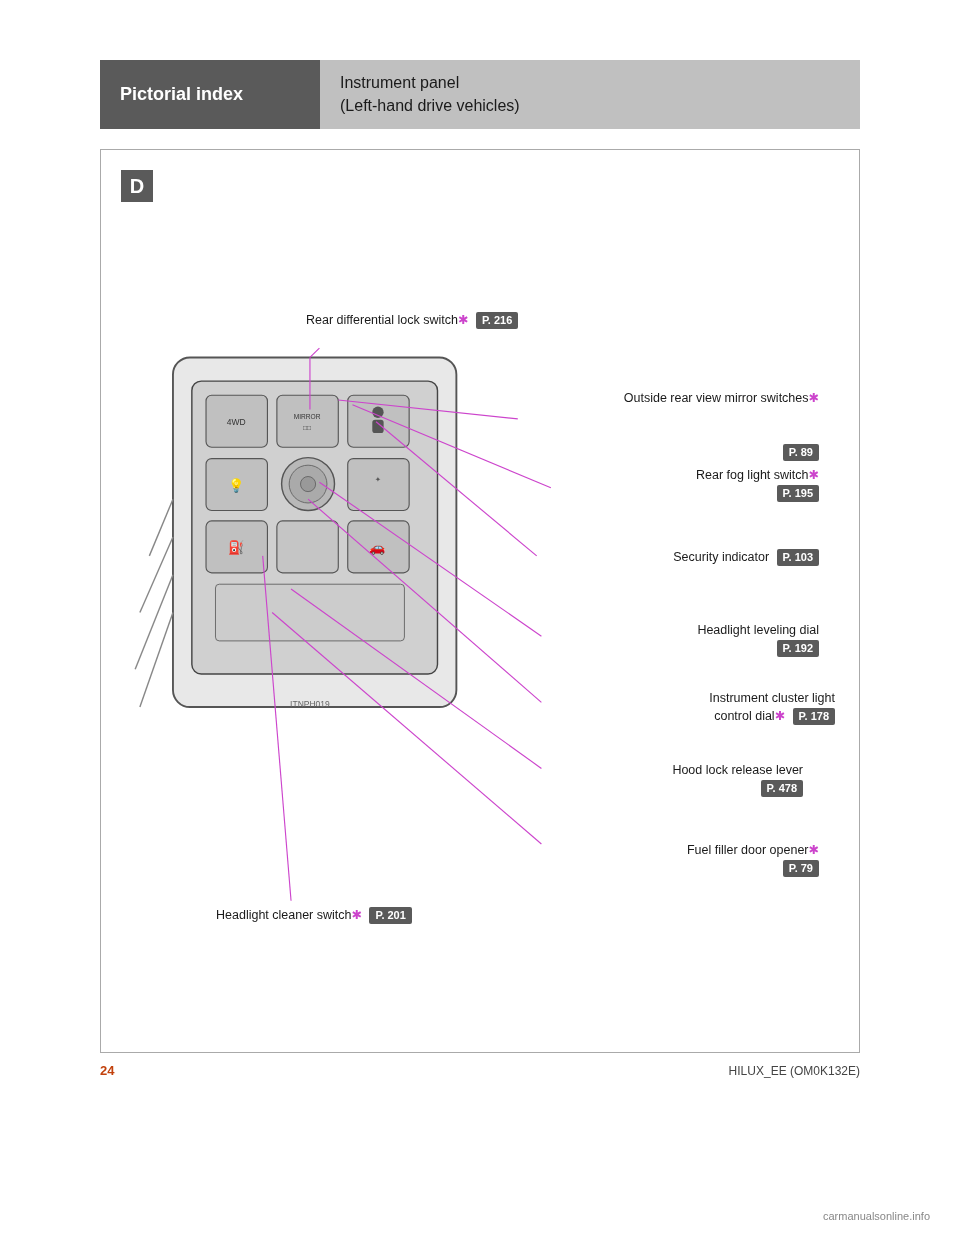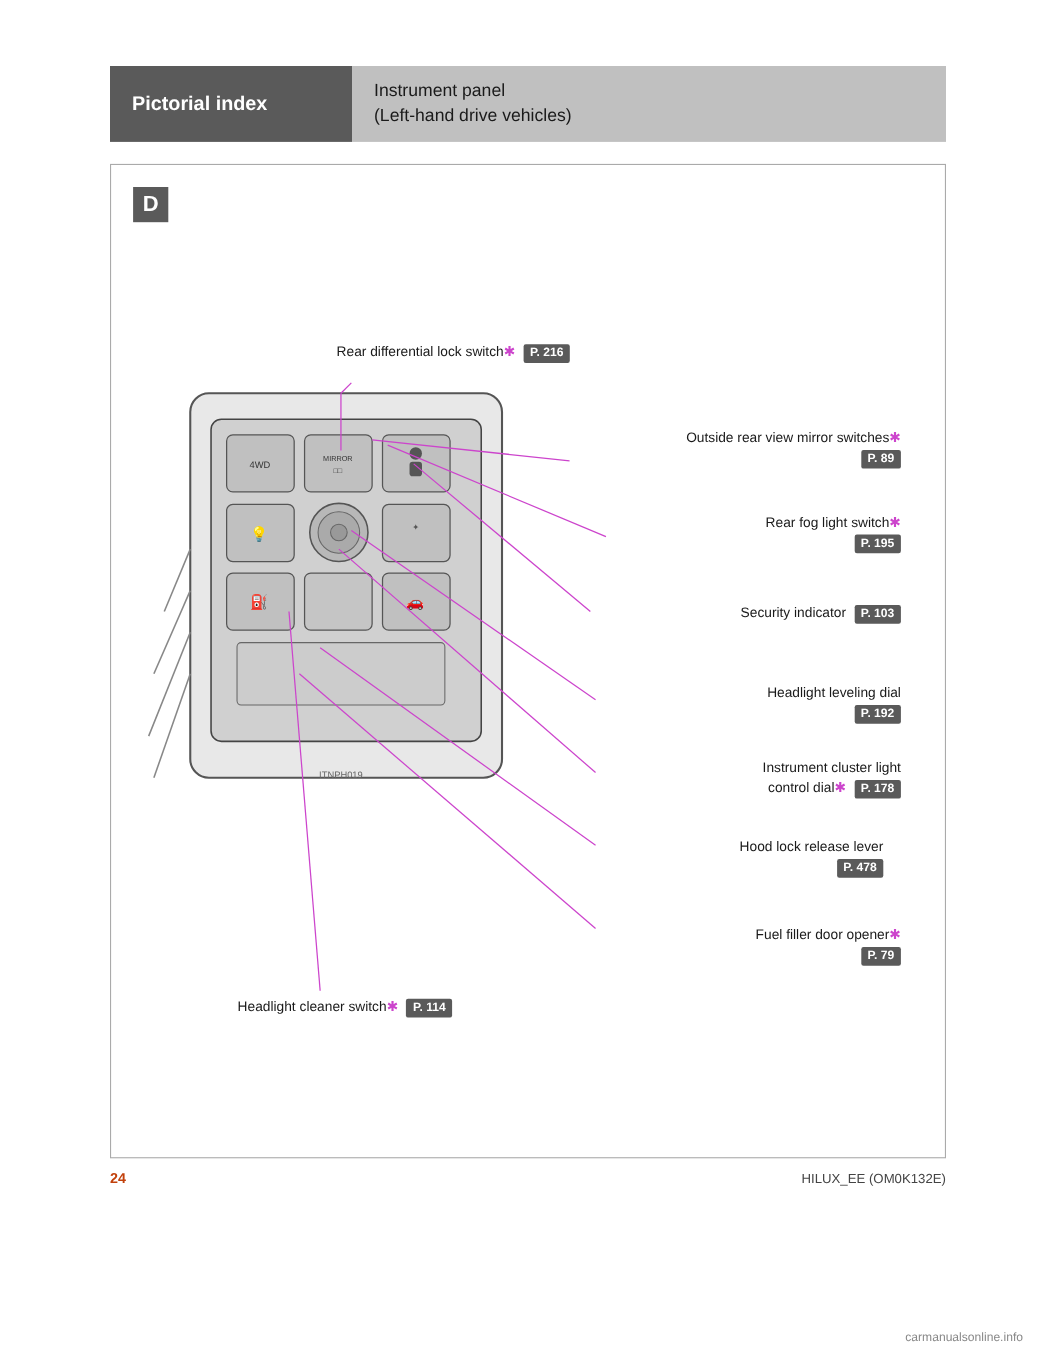--- a/index.html
+++ b/index.html
@@ -209,56 +209,56 @@
 
       </svg>
 
       <div class="label-item" style="left: 185px; top: 100px;">
         Rear differential lock switch<span style="color:#cc44cc">✱</span>
         <span class="page-badge">P. 216</span>
       </div>
 
       <div class="label-item" style="right: 20px; top: 178px; text-align: right;">
         Outside rear view mirror switches<span style="color:#cc44cc">✱</span><br>
-        <span style="float:right;"><span class="page-badge">P. 89</span></span>
+        <span style="float:right;margin-top:36px;"><span class="page-badge">P. 89</span></span>
       </div>
 
       <div class="label-item" style="right: 20px; top: 255px; text-align: right;">
         Rear fog light switch<span style="color:#cc44cc">✱</span><br>
         <span style="float:right;"><span class="page-badge">P. 195</span></span>
       </div>
 
       <div class="label-item" style="right: 20px; top: 337px; text-align: right;">
         Security indicator <span class="page-badge">P. 103</span>
       </div>
 
       <div class="label-item" style="right: 20px; top: 410px; text-align: right;">
         Headlight leveling dial<br>
         <span style="float:right;"><span class="page-badge">P. 192</span></span>
       </div>
 
-      <div class="label-item" style="right: 20px; top: 478px; text-align: right;">
+      <div class="label-item" style="right: 4px; top: 478px; text-align: right;">
         Instrument cluster light<br>
         control dial<span style="color:#cc44cc">✱</span>
         <span class="page-badge">P. 178</span>
       </div>
 
       <div class="label-item" style="right: 36px; top: 550px; text-align: right;">
         Hood lock release lever<br>
         <span style="float:right;text-align:center;"><span class="page-badge">P. 478</span></span>
       </div>
 
       <div class="label-item" style="right: 20px; top: 630px; text-align: right;">
         Fuel filler door opener<span style="color:#cc44cc">✱</span><br>
         <span style="float:right;"><span class="page-badge">P. 79</span></span>
       </div>
 
       <div class="label-item" style="left: 95px; top: 695px;">
         Headlight cleaner switch<span style="color:#cc44cc">✱</span>
-        <span class="page-badge">P. 114</span>
+        <span class="page-badge">P. 201</span>
       </div>
 
     </div>
 
   </div>
 
   <div class="footer">
     <div class="page-number">24</div>
     <div class="footer-text">HILUX_EE (OM0K132E)</div>
   </div>

